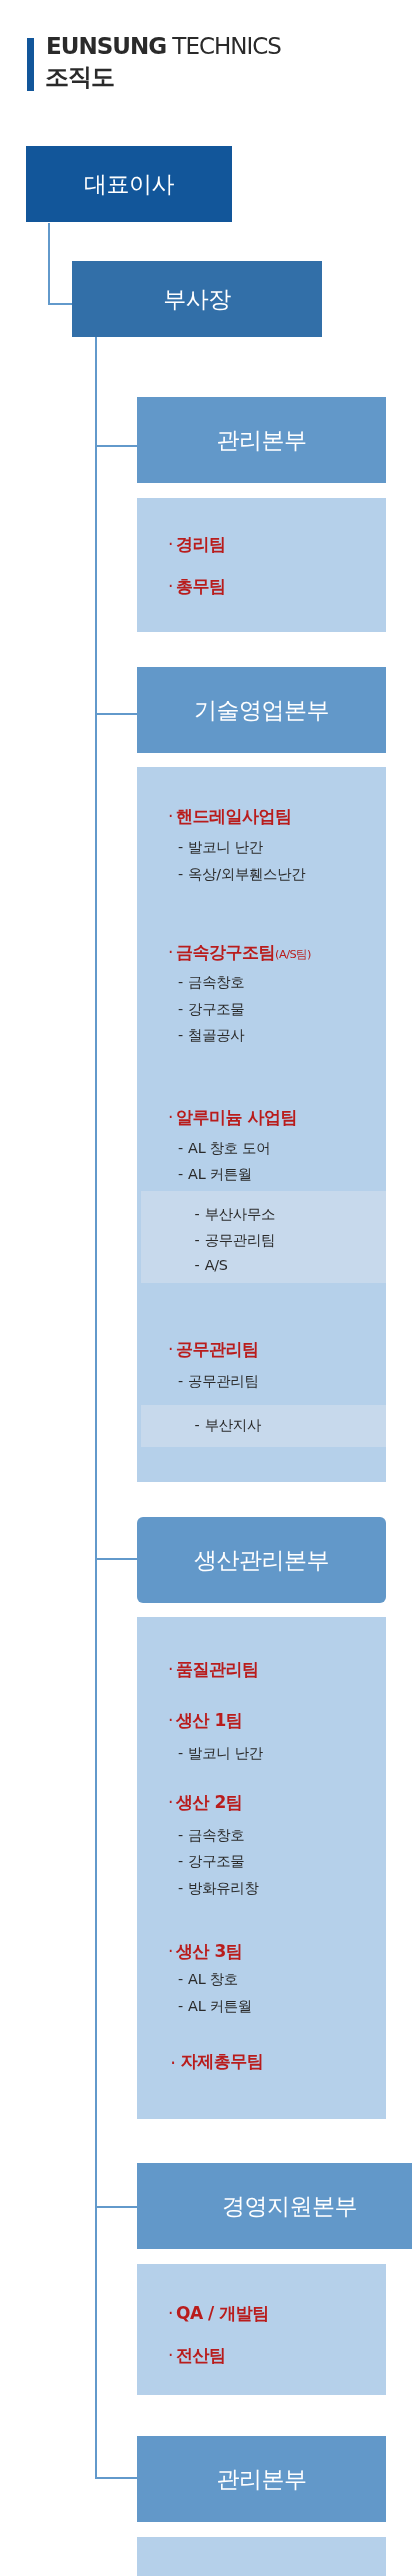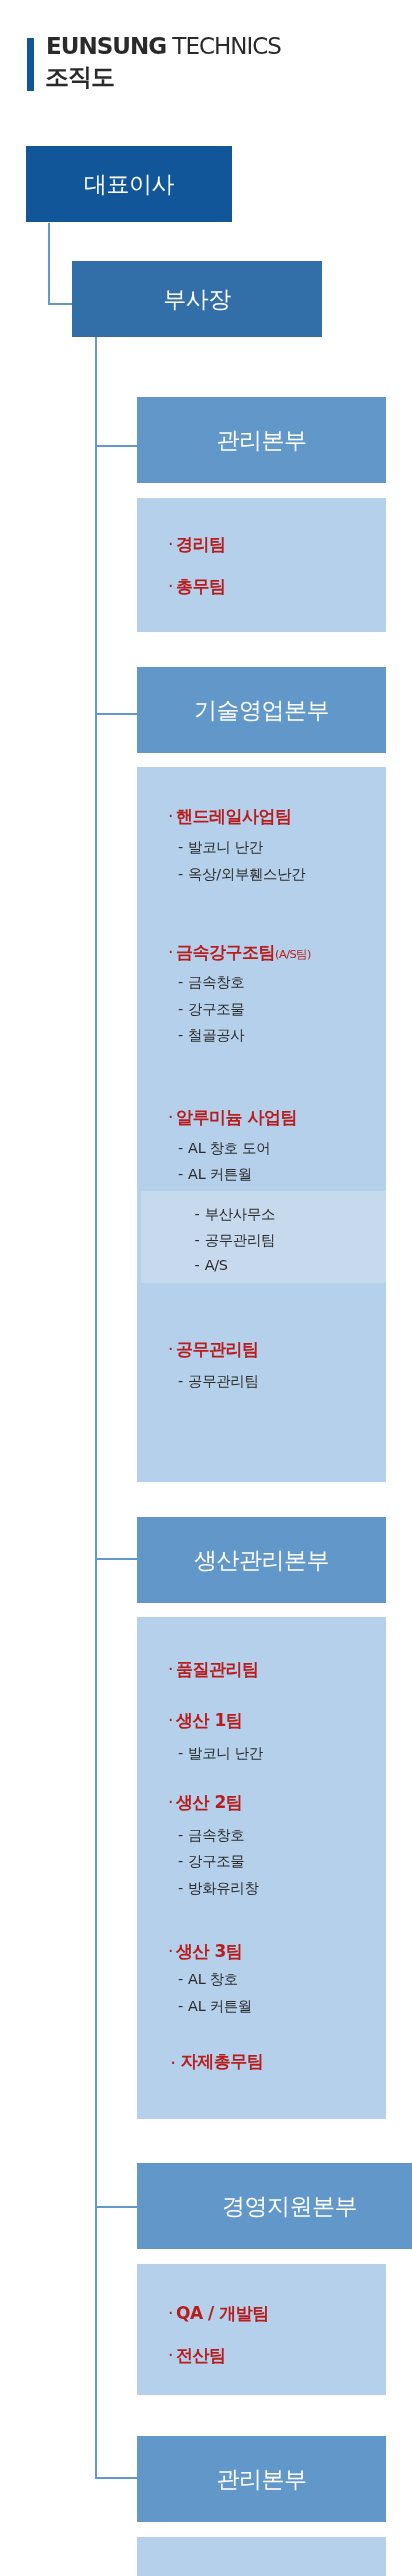--- a/index.html
+++ b/index.html
@@ -74,23 +74,26 @@
   <div class="sub" style="top:372px;"><span class="dash">-</span><span>AL 창호 도어</span></div>
   <div class="sub" style="top:398px;"><span class="dash">-</span><span>AL 커튼월</span></div>
   <div class="hl" style="top:424px; height:92px;">
     <div class="sub deep" style="top:14.4px;"><span class="dash">-</span><span>부산사무소</span></div>
     <div class="sub deep" style="top:40px;"><span class="dash">-</span><span>공무관리팀</span></div>
     <div class="sub deep" style="top:65px;"><span class="dash">-</span><span>A/S</span></div>
   </div>
 
   <div class="item" style="top:572px;"><span class="dot">·</span><span>공무관리팀</span></div>
   <div class="sub" style="top:605px;"><span class="dash">-</span><span>공무관리팀</span></div>
+  <div class="hl" style="top:638px; height:42px;">
+    <div class="sub deep" style="top:11.3px;"><span class="dash">-</span><span>부산지사</span></div>
+  </div>
 </div>
 
-<div class="abs box div" style="top:1517px;">
+<div class="abs box div" style="top:1517px;border-radius:6px;">
     <span>생산관리본부</span>
   </div>
 <div class="abs detail" style="top:1617px; height:502px;">
   <div class="item" style="top:42px;"><span class="dot">·</span><span>품질관리팀</span></div>
   <div class="item" style="top:93px;"><span class="dot">·</span><span>생산 1팀</span></div>
   <div class="sub" style="top:127px;"><span class="dash">-</span><span>발코니 난간</span></div>
   <div class="item" style="top:175px;"><span class="dot">·</span><span>생산 2팀</span></div>
   <div class="sub" style="top:209px;"><span class="dash">-</span><span>금속창호</span></div>
   <div class="sub" style="top:235px;"><span class="dash">-</span><span>강구조물</span></div>
   <div class="sub" style="top:262px;"><span class="dash">-</span><span>방화유리창</span></div>

